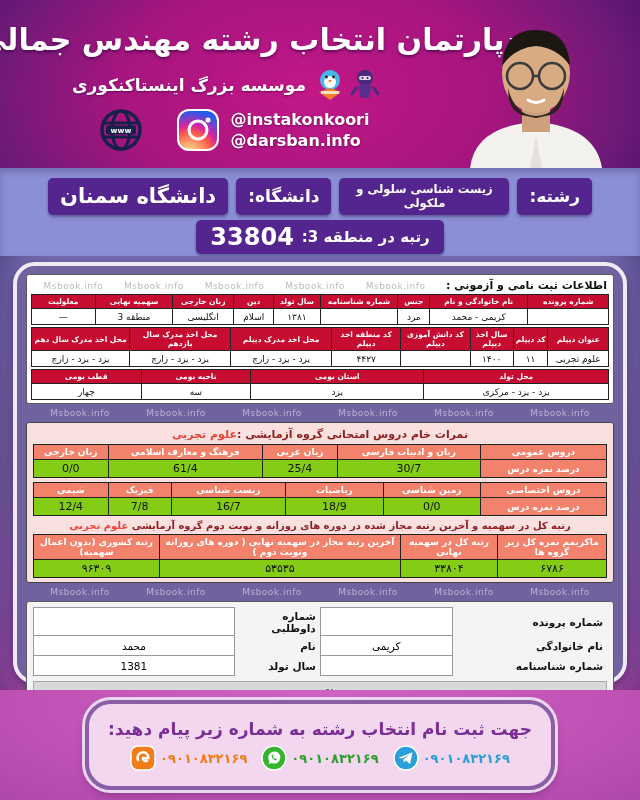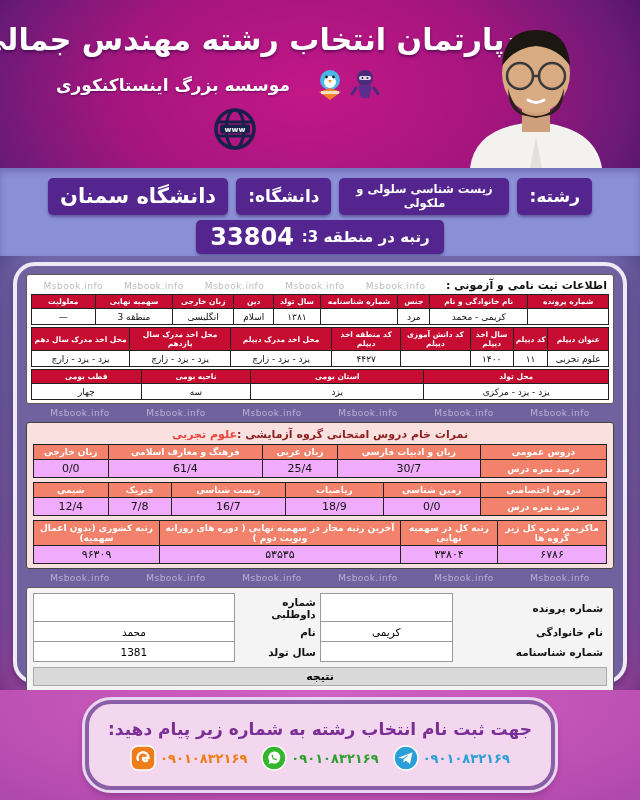--- a/index.html
+++ b/index.html
@@ -5,21 +5,21 @@
   * { margin:0; padding:0; box-sizing:border-box; }
   body { width:640px; height:800px; font-family:"DejaVu Sans", sans-serif; overflow:hidden; background:#8a7cc4; }
   .page { position:relative; width:640px; height:800px; }
 
   
   .hdr { position:absolute; top:0; left:0; width:640px; height:168px;
          background: radial-gradient(ellipse 420px 260px at 48% 55%, #c21787 0%, #a6157e 45%, #6e1a78 75%, #3a1060 100%);
          overflow:hidden; }
   .hdr-title { position:absolute; top:22px; right:120px; left:150px; text-align:center;
                color:#fff; font-size:30px; font-weight:bold; text-shadow:0 2px 3px rgba(40,0,60,.55); white-space:nowrap; }
-  .hdr-sub-row { position:absolute; top:68px; right:260px; display:flex; align-items:center; gap:24px; }
+  .hdr-sub-row { position:absolute; top:68px; right:260px; display:flex; align-items:center; gap:8px; }
   .hdr-sub { color:#fff; font-size:17px; font-weight:bold; text-shadow:0 1px 2px rgba(40,0,60,.5); }
   .mascots { display:flex; gap:4px; }
   .contact-row { position:absolute; top:108px; left:0; width:470px; display:flex; flex-direction:row; justify-content:center; gap:34px; direction:ltr; }
   .cgroup { display:flex; align-items:center; gap:10px; }
   .curls { display:flex; flex-direction:column; gap:2px; }
   .curl { color:#fff; font-weight:bold; font-size:16px; text-shadow:0 1px 2px rgba(40,0,60,.5); text-decoration:none; direction:ltr; }
   .avatar { position:absolute; right:0; bottom:0; }
 
   
   .band { position:absolute; top:168px; left:0; width:640px; height:88px; background:#8b90d6;
@@ -54,21 +54,21 @@
   table { width:100%; border-collapse:collapse; table-layout:fixed; }
   .regtbl th { background:#c60c30; color:#fff; font-size:7.5px; font-weight:bold; border:1px solid #222; padding:2px 1px;margin-top:39px; }
   .regtbl td { background:#fff; color:#111; font-size:9px; border:1px solid #222; padding:2px 1px; text-align:center; height:16px; }
   .regtbl { margin-bottom:2px; }
 
   
   .card.pink { background:#fbe0e0; border:1px solid #444; padding:4px 6px; }
   .score-title { text-align:center; font-size:11px; font-weight:bold; color:#8c1f1f; margin:1px 0 3px; }
   .score-title .hl { color:#e8453c; }
   .scoretbl th { background:#f2826b; color:#fff; font-size:9px; font-weight:bold; border:1px solid #222; padding:2px 1px; }
-  .scoretbl td { background:#f0abfc; color:#111; font-size:11px; border:1px solid #222; padding:2px 1px; text-align:center; direction:ltr; }
+  .scoretbl td { background:#84cc16; color:#111; font-size:11px; border:1px solid #222; padding:2px 1px; text-align:center; direction:ltr; }
   .scoretbl .side { background:#f2826b; color:#fff; font-size:9px; font-weight:bold; direction:rtl; }
   .scoretbl { margin-bottom:4px; }
   .ranktbl td { font-size:11px; }
 
   
   .card.result { background:#f4f4f4; padding:5px 6px; }
   .restbl td { font-size:10.5px; padding:2px 4px; height:20px; }
   .restbl .rlabel { font-weight:bold; color:#111; text-align:right; }
   .restbl .rval { background:#fff; border:1px solid #999; text-align:center; }
   .resband { background:#d9d9d9; border:1px solid #aaa; text-align:center; font-weight:bold; font-size:11px; padding:2px; margin:5px 0 4px; }
@@ -122,20 +122,39 @@
     <div class="contact-row">
       <div class="cgroup">
         <svg width="42" height="42" viewBox="0 0 42 42">
           <circle cx="21" cy="21" r="19" fill="none" stroke="#16204a" stroke-width="3.5"></circle>
           <ellipse cx="21" cy="21" rx="9" ry="19" fill="none" stroke="#16204a" stroke-width="3"></ellipse>
           <path d="M3 14 H39 M3 28 H39" stroke="#16204a" stroke-width="3"></path>
           <rect x="6" y="16.5" width="30" height="9" rx="2" fill="#16204a"></rect>
           <text x="21" y="23.8" text-anchor="middle" font-size="7.5" fill="#fff" font-family="DejaVu Sans, sans-serif" font-weight="bold">www</text>
         </svg>
       </div>
+      <div class="cgroup">
+        <svg width="44" height="44" viewBox="0 0 44 44">
+          <defs>
+            <radialGradient id="ig" cx="0.3" cy="1.1" r="1.2">
+              <stop offset="0" stop-color="#fdf497"></stop>
+                <stop offset="0.45" stop-color="#fd5949"></stop>
+              <stop offset="0.6" stop-color="#d6249f"></stop>
+                <stop offset="0.9" stop-color="#285AEB"></stop>
+            </radialGradient>
+          </defs>
+          <rect x="2" y="2" width="40" height="40" rx="11" fill="url(#ig)" stroke="#fff" stroke-width="2"></rect>
+          <circle cx="22" cy="22" r="9" fill="none" stroke="#fff" stroke-width="3"></circle>
+          <circle cx="32" cy="12" r="2.5" fill="#fff"></circle>
+        </svg>
+        <span class="curls">
+          <a class="curl">@instakonkoori</a>
+          <a class="curl">@darsban.info</a>
+        </span>
+      </div>
     </div>
 
     <svg class="avatar" width="210" height="150" viewBox="0 0 210 150">
       <path d="M40 150 Q45 108 105 104 Q165 108 172 150 Z" fill="#f4f2ef"></path>
       <path d="M92 88 h28 v26 h-28 Z" fill="#cfa07c"></path>
       <ellipse cx="106" cy="55" rx="34" ry="40" fill="#d9ab83"></ellipse>
       <path d="M72 48 Q74 12 106 12 Q138 12 140 48 Q128 30 106 28 Q84 30 72 48 Z" fill="#1d1712"></path>
       <path d="M78 70 Q85 98 106 98 Q127 98 134 70 Q134 92 120 97 L106 100 L92 97 Q78 92 78 70 Z" fill="#2a211a"></path>
       <circle cx="90" cy="58" r="13" fill="none" stroke="#3a3a3a" stroke-width="2.5"></circle>
       <circle cx="122" cy="58" r="13" fill="none" stroke="#3a3a3a" stroke-width="2.5"></circle>
@@ -328,20 +347,23 @@
           <tr>
             <td class="side">درصد نمره درس</td>
             <td>0/0</td>
             <td>18/9</td>
             <td>16/7</td>
             <td>7/8</td>
             <td>12/4</td>
           </tr>
         </tbody>
           </table>
+        <div class="score-title" style="font-size:10px;">
+          <span>رتبه کل در سهمیه و آخرین رتبه مجاز شده در دوره های روزانه و نوبت دوم گروه آزمایشی </span><span class="hl">علوم تجربی</span>
+        </div>
         <table class="scoretbl ranktbl" style="margin-bottom:0;">
           <colgroup>
               <col style="width:19%">
               <col style="width:17%">
               <col style="width:42%">
               <col style="width:22%">
             </colgroup>
           <tbody>
               <tr>
             <th>ماکزیمم نمره کل زیر گروه ها</th>

